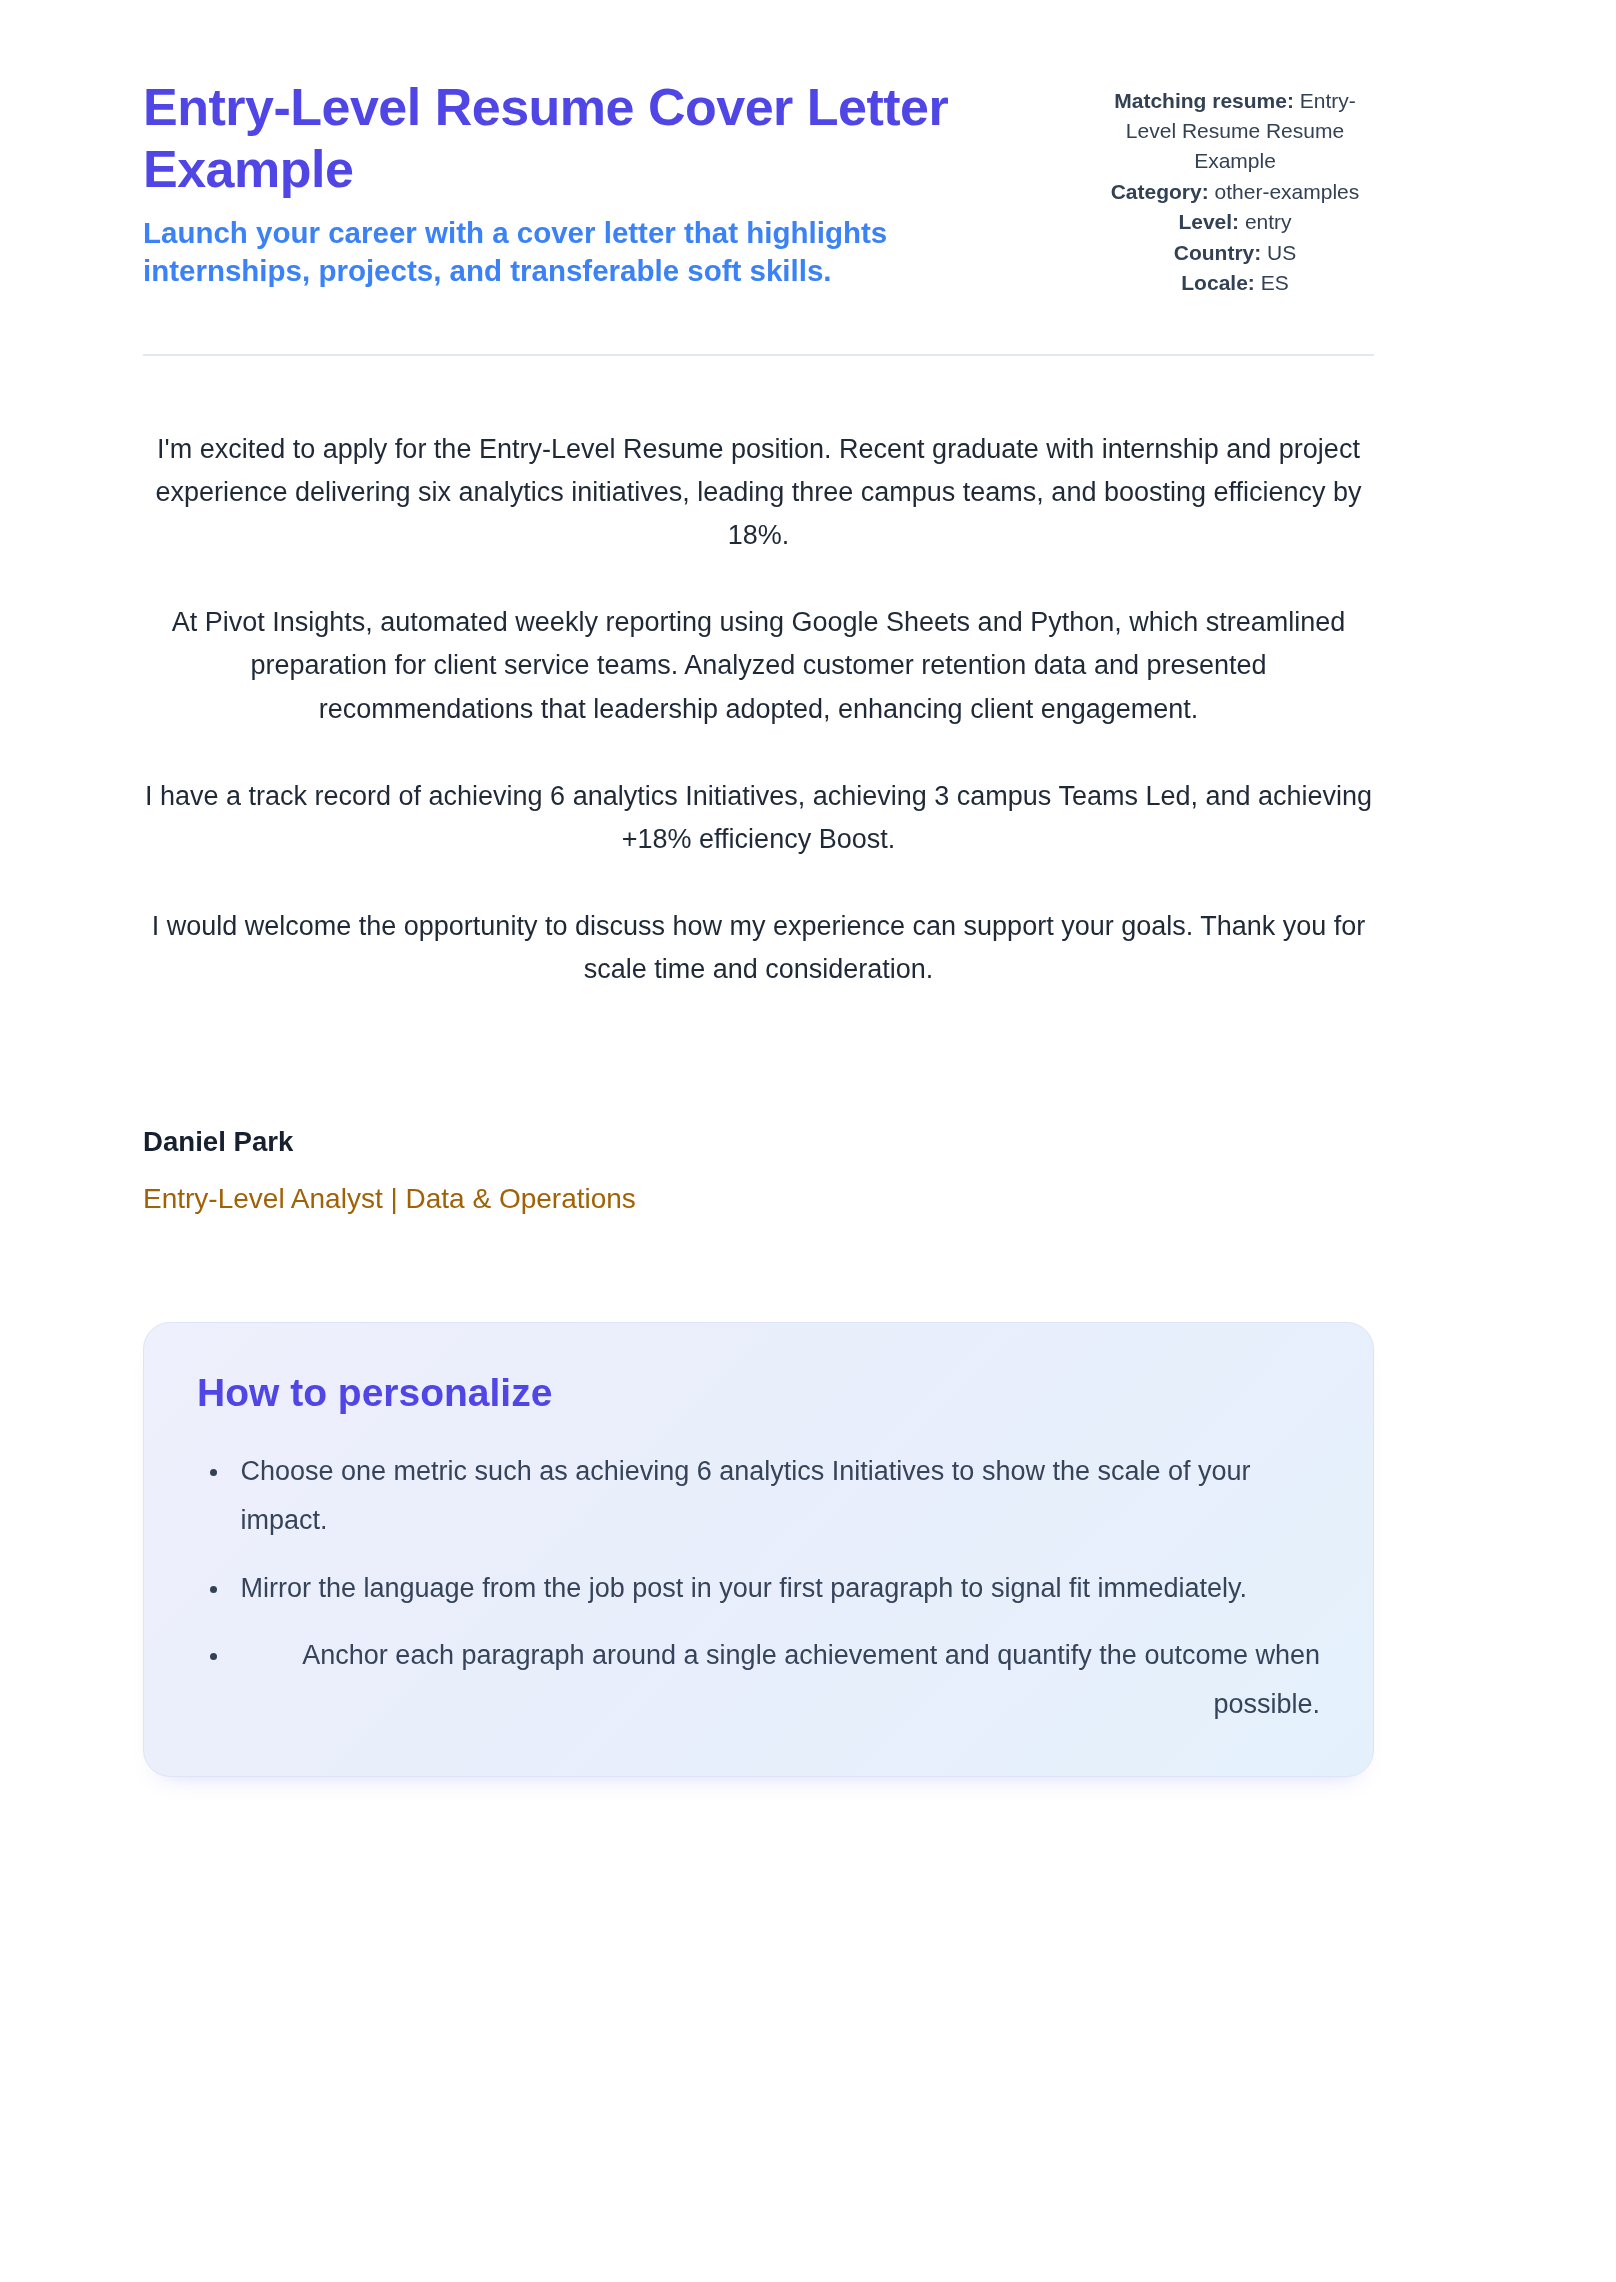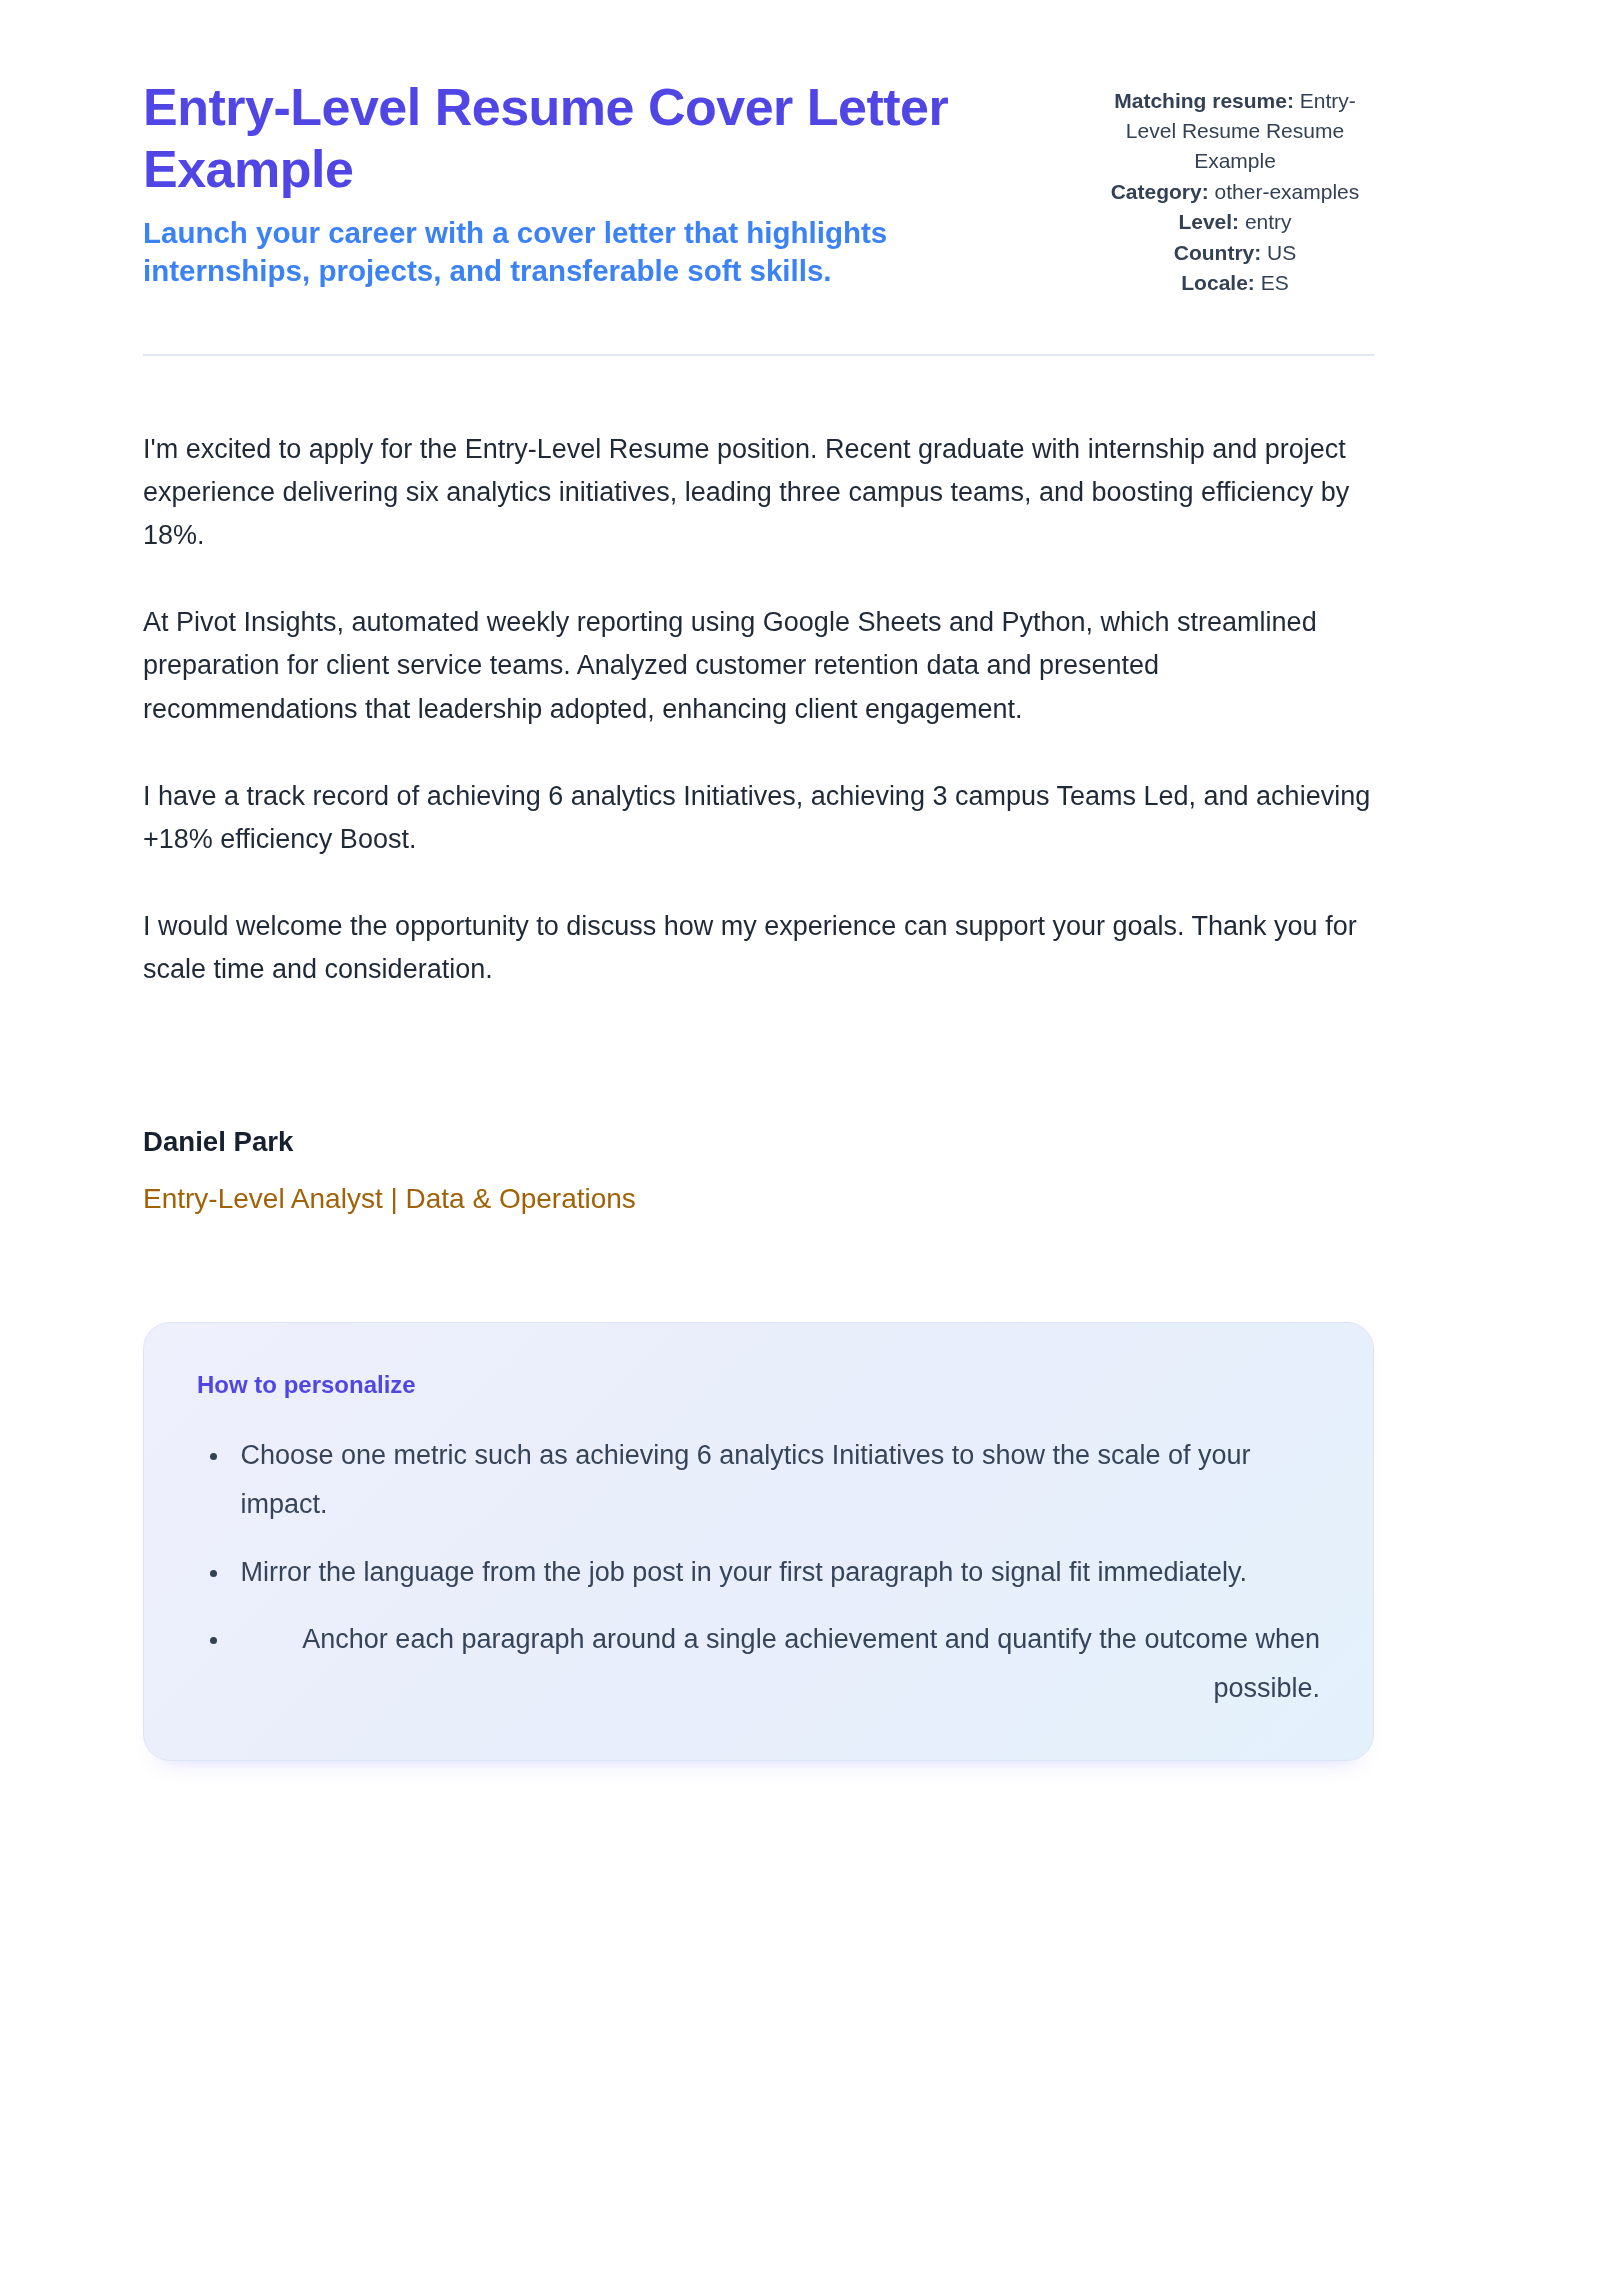--- a/index.html
+++ b/index.html
@@ -61,20 +61,21 @@
     font-weight: 700;
     color: #4f46e5;
     margin-bottom: 46px;
   }
   .para {
     font-size: 27px;
     line-height: 1.6;
     color: #1f2937;
     margin-bottom: 44px;
     max-width: 1332px;
+    text-align: center;
   }
   .signature { margin-top: 135px; }
   .sig-name {
     font-size: 27.6px;
     font-weight: 700;
     color: #16202e;
     margin-bottom: 25px;
   }
   .sig-role {
     font-size: 28px;
@@ -83,21 +84,21 @@
   
   .tips-card {
     margin-top: 107px;
     border-radius: 27px;
     border: 1.9px solid #dde4f7;
     background: linear-gradient(135deg, #eef0fc 0%, #e9eefb 45%, #e4f1fb 100%);
     box-shadow: 0 15px 25px -19px rgba(99, 102, 241, 0.35);
     padding: 48px 53px 48px 53px;
   }
   .tips-heading {
-    font-size: 24px;
+    font-size: 39px;
     font-weight: 700;
     color: #4f46e5;
     margin-bottom: 32px;
   }
   .tips-list {
     list-style: disc;
     padding-left: 34px;
     font-size: 27px;
     line-height: 1.8;
     color: #36445a;

